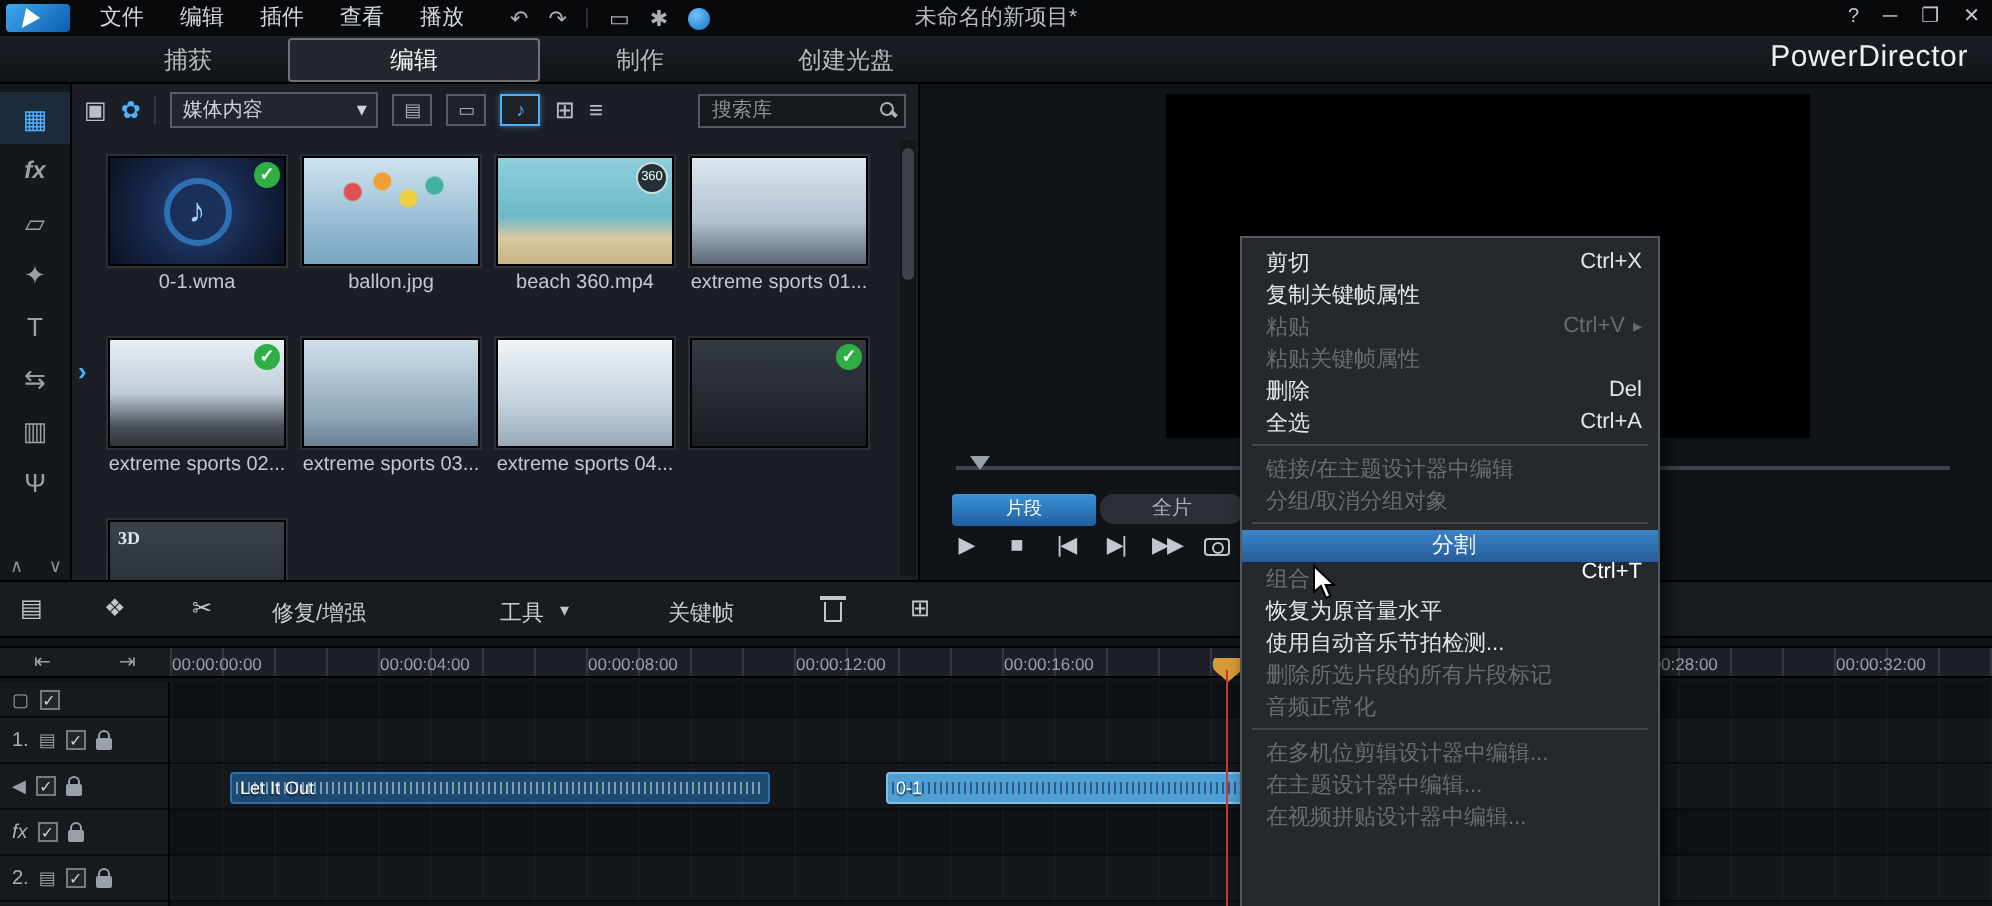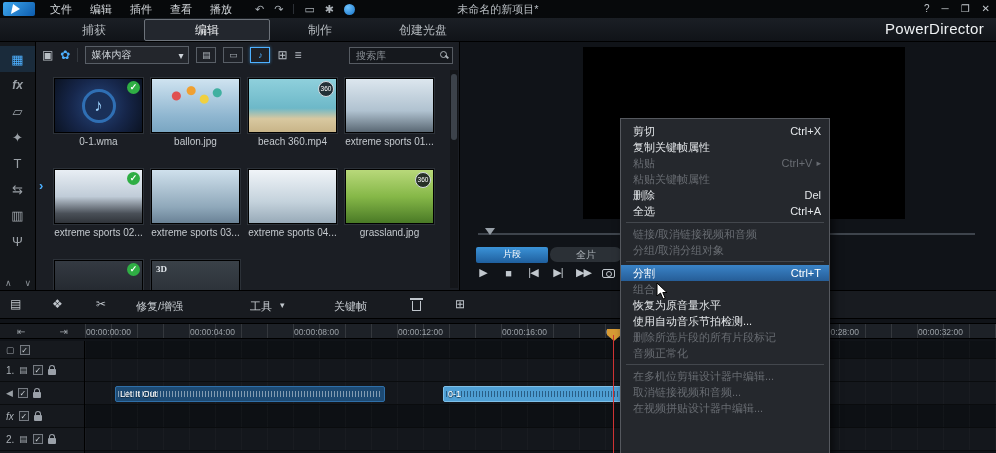--- a/index.html
+++ b/index.html
@@ -176,21 +176,21 @@
 
   
   .ctx { left:620px; top:118px; width:210px; height:340px; background:#25282d;
     border:1px solid #55585e; box-shadow:3px 3px 8px rgba(0,0,0,.6); z-index:50;
     padding:4px 0; }
   .ctx-item { display:flex; align-items:center; height:16px; padding:0 8px 0 12px;
     color:#e4e7ea; font-size:11px; white-space:nowrap; }
   .ctx-item .sc { margin-left:auto; padding-left:14px; }
   .ctx-item .sub { margin-left:4px; font-size:9px; }
   .ctx-item.disabled { color:#686c72; }
-  .ctx-item.hl { background:linear-gradient(180deg,#3a84c8,#265d97); color:#fff; }
+  .ctx-item.hl { background:linear-gradient(180deg,#3a84c8,#265d97); color:#fff;flex-direction:column; }
   .ctx-sep { height:1px; background:#43474d; margin:3px 5px; }
 
   
   .cursor { left:656px; top:282px; z-index:100; }
 </style>
 </head>
 <body>
 
 <div class="abs menubar">
   <div class="logo"></div>
@@ -297,26 +297,20 @@
     </div>
     <div class="cell">
       <div class="thumb t-s3"></div>
       <div class="lbl">extreme sports 03...</div>
     </div>
     <div class="cell">
       <div class="thumb t-s4"></div>
       <div class="lbl">extreme sports 04...</div>
     </div>
     <div class="cell">
-      <div class="thumb t-grass">
-        <div class="b360">360</div>
-      </div>
-      <div class="lbl">grassland.jpg</div>
-    </div>
-    <div class="cell">
       <div class="thumb t-dark">
         <div class="chk">✓</div>
       </div>
     </div>
     <div class="cell">
       <div class="thumb t-3d">
         <div class="lbl3d">3D</div>
       </div>
     </div>
   </div>
@@ -441,21 +435,21 @@
   <div class="ctx-item">
     <span>删除</span>
     <span class="sc">Del</span>
   </div>
   <div class="ctx-item">
     <span>全选</span>
     <span class="sc">Ctrl+A</span>
   </div>
   <div class="ctx-sep"></div>
   <div class="ctx-item disabled">
-    <span>链接/取消链接视频和音频</span>
+    <span>链接/在主题设计器中编辑</span>
   </div>
   <div class="ctx-item disabled">
     <span>分组/取消分组对象</span>
   </div>
   <div class="ctx-sep"></div>
   <div class="ctx-item hl">
     <span>分割</span>
     <span class="sc">Ctrl+T</span>
   </div>
   <div class="ctx-item disabled">
@@ -471,21 +465,21 @@
     <span>删除所选片段的所有片段标记</span>
   </div>
   <div class="ctx-item disabled">
     <span>音频正常化</span>
   </div>
   <div class="ctx-sep"></div>
   <div class="ctx-item disabled">
     <span>在多机位剪辑设计器中编辑...</span>
   </div>
   <div class="ctx-item disabled">
-    <span>取消链接视频和音频...</span>
+    <span>在主题设计器中编辑...</span>
   </div>
   <div class="ctx-item disabled">
     <span>在视频拼贴设计器中编辑...</span>
   </div>
 </div>
 
 <div class="abs cursor">
   <svg width="12" height="18" viewBox="0 0 12 18">
     <path d="M1,1 L1,14 L4.5,11 L7,17 L9.2,16 L6.8,10.5 L11,10.5 Z" fill="#ffffff" stroke="#000000" stroke-width="1"></path>
   </svg>

